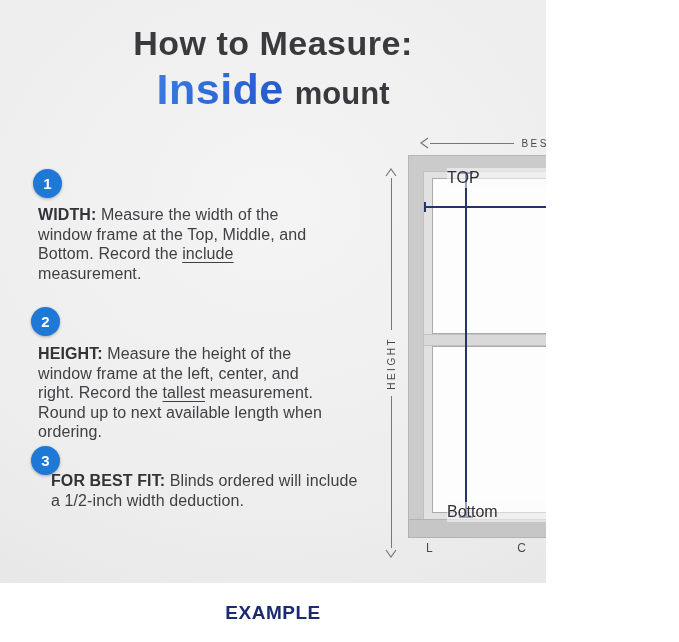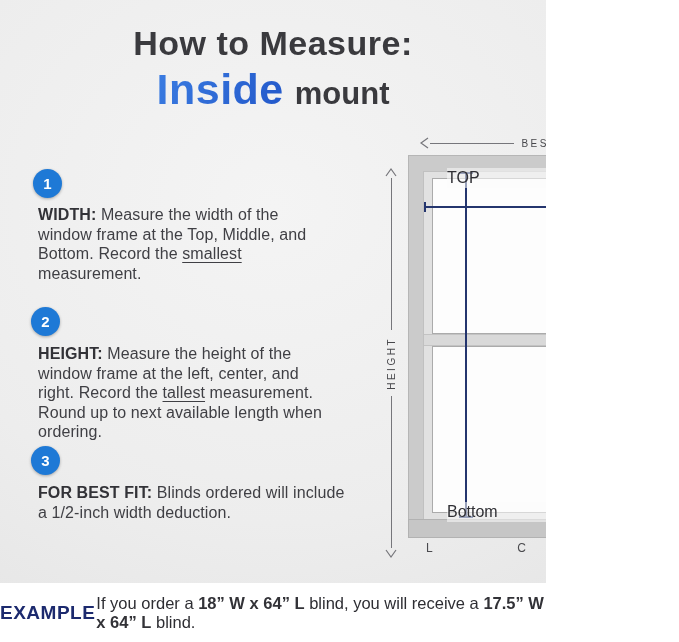--- a/index.html
+++ b/index.html
@@ -29,21 +29,21 @@
   #badge-2 { left:31px; top:307px; }
   #badge-3 { left:31px; top:446px; }
 
   .step-text {
     position:absolute; left:38px; width:370px;
     font-size:16px; line-height:19.5px; color:#3f3f44;
     white-space:pre-line; letter-spacing:0.1px;
   }
   #step-text-1 { top:205px; }
   #step-text-2 { top:344px; }
-  #step-text-3 { top:483px; }
+  #step-text-3 { top:471px;margin-left:13px; }
   .b { font-weight:bold; color:#323237; }
   .u { text-decoration:underline; text-underline-offset:3px; }
 
   
   .width-arrow { position:absolute; left:419px; top:136px; width:241px; height:14px;
     display:flex; align-items:center; }
   .arrow-line-h { flex:1; height:1px; background:#76767b; }
   .arrow-label-h { font-size:10px; letter-spacing:2.5px; padding:0 7px; color:#48484c; }
 
   .height-arrow { position:absolute; left:383px; top:167px; width:16px; height:392px;
@@ -101,21 +101,21 @@
     <div class="title-line1">How to Measure:</div>
     <div class="title-line2">
       <span class="title-highlight">Inside</span>
       <span class="title-suffix">mount</span>
     </div>
   </div>
 
   <div class="step-badge" id="badge-1">1</div>
   <div class="step-text" id="step-text-1"><span class="b">WIDTH:</span><span> Measure the width of the
 window frame at the Top, Middle, and
-Bottom. Record the </span><span class="u">smallest</span><span>
+Bottom. Record the </span><span class="u">include</span><span>
 measurement.</span></div>
 
   <div class="step-badge" id="badge-2">2</div>
   <div class="step-text" id="step-text-2"><span class="b">HEIGHT:</span><span> Measure the height of the
 window frame at the left, center, and
 right. Record the </span><span class="u">tallest</span><span> measurement.
 Round up to next available length when
 ordering.</span></div>
 
   <div class="step-badge" id="badge-3">3</div>
@@ -162,16 +162,15 @@
   <div class="pos-label" id="label-bottom">Bottom</div>
 
   <div class="lcr">
     <span>L</span>
     <span>C</span>
     <span>R</span>
   </div>
 
   <div class="footer">
     <div class="footer-heading">EXAMPLE</div>
-    <div class="footer-text"><span>If you order a </span><span class="b">18” W x 64” L</span><span> blind, you will receive a </span><span class="b">17.5” W x 64” L</span><span> blind.</span></div>
   </div>
 
 </div>
 
 </body></html>

